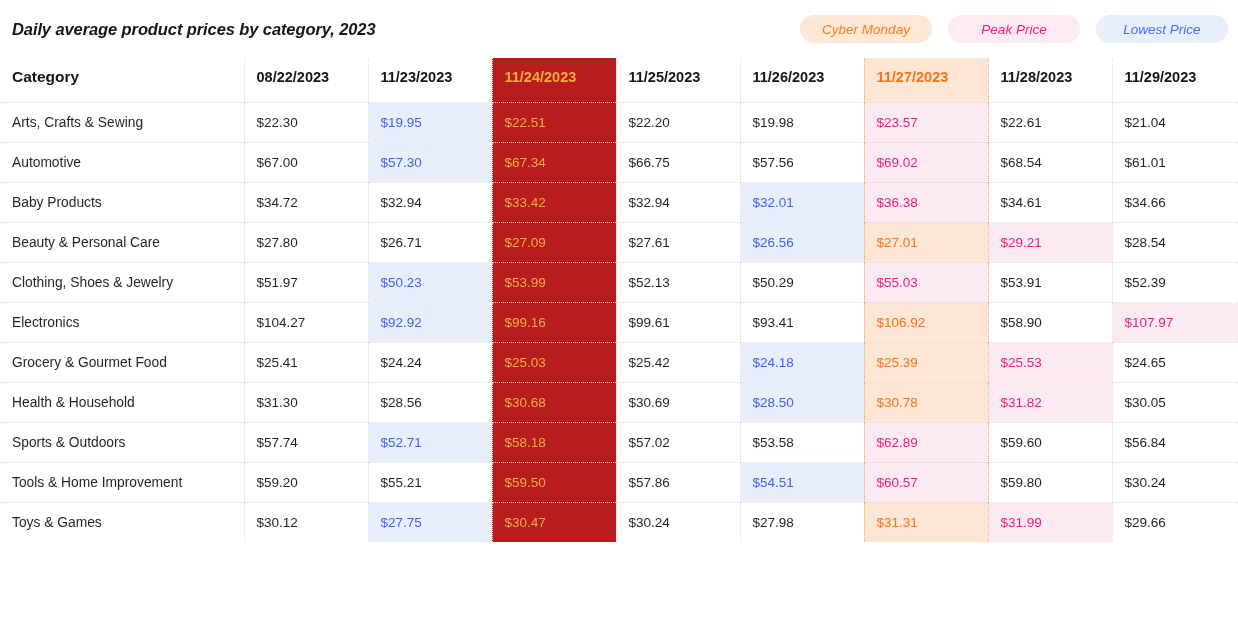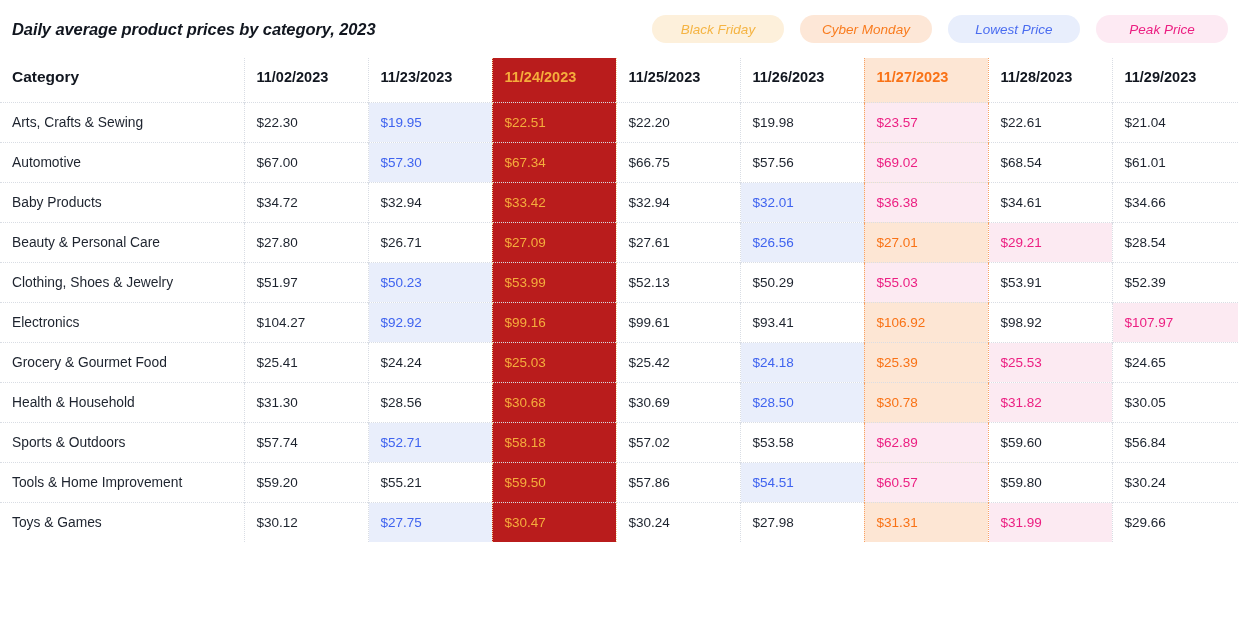--- a/index.html
+++ b/index.html
@@ -149,44 +149,43 @@
   tbody td.has-lowest { color: #3f63ef; }
 </style>
 </head>
 <body>
 
 <div class="page">
 
   <div class="header-band">
     <div class="page-title">Daily average product prices by category, 2023</div>
     <div class="legend">
-        <div class="legend-pill pill-black-friday">Black Friday</div>
         <div class="legend-pill pill-cyber-monday">Cyber Monday</div>
+        <div class="legend-pill pill-peak">Peak Price</div>
         <div class="legend-pill pill-lowest">Lowest Price</div>
-        <div class="legend-pill pill-peak">Peak Price</div>
       </div>
   </div>
 
   <div class="table-wrap">
     <table class="price-table">
       <colgroup>
         <col class="c-cat">
       <col class="c-day">
           <col class="c-day">
           <col class="c-day">
           <col class="c-day">
           <col class="c-day">
           <col class="c-day">
           <col class="c-day">
           <col class="c-day-last">
         </colgroup>
       <thead>
         <tr>
             <th class="cat-head">Category</th>
-            <th class="day-head">11/02/2023</th>
+            <th class="day-head">08/22/2023</th>
             <th class="day-head">11/23/2023</th>
             <th class="day-head col-bf">11/24/2023</th>
             <th class="day-head">11/25/2023</th>
             <th class="day-head">11/26/2023</th>
             <th class="day-head col-cm">11/27/2023</th>
             <th class="day-head">11/28/2023</th>
             <th class="day-head">11/29/2023</th>
           </tr>
       </thead>
       <tbody>
@@ -268,21 +267,21 @@
           <tr>
             <td class="cat-cell">Electronics</td>
             <td class="day-cell">$104.27</td>
             <td class="day-cell has-lowest">
               <span class="cell-inner hl-lowest">$92.92</span>
             </td>
             <td class="day-cell col-bf">$99.16</td>
             <td class="day-cell">$99.61</td>
             <td class="day-cell">$93.41</td>
             <td class="day-cell col-cm">$106.92</td>
-            <td class="day-cell">$98.92</td>
+            <td class="day-cell">$58.90</td>
             <td class="day-cell has-peak">
               <span class="cell-inner hl-peak">$107.97</span>
             </td>
           </tr>
           <tr>
             <td class="cat-cell">Grocery &amp; Gourmet Food</td>
             <td class="day-cell">$25.41</td>
             <td class="day-cell">$24.24</td>
             <td class="day-cell col-bf">$25.03</td>
             <td class="day-cell">$25.42</td>

